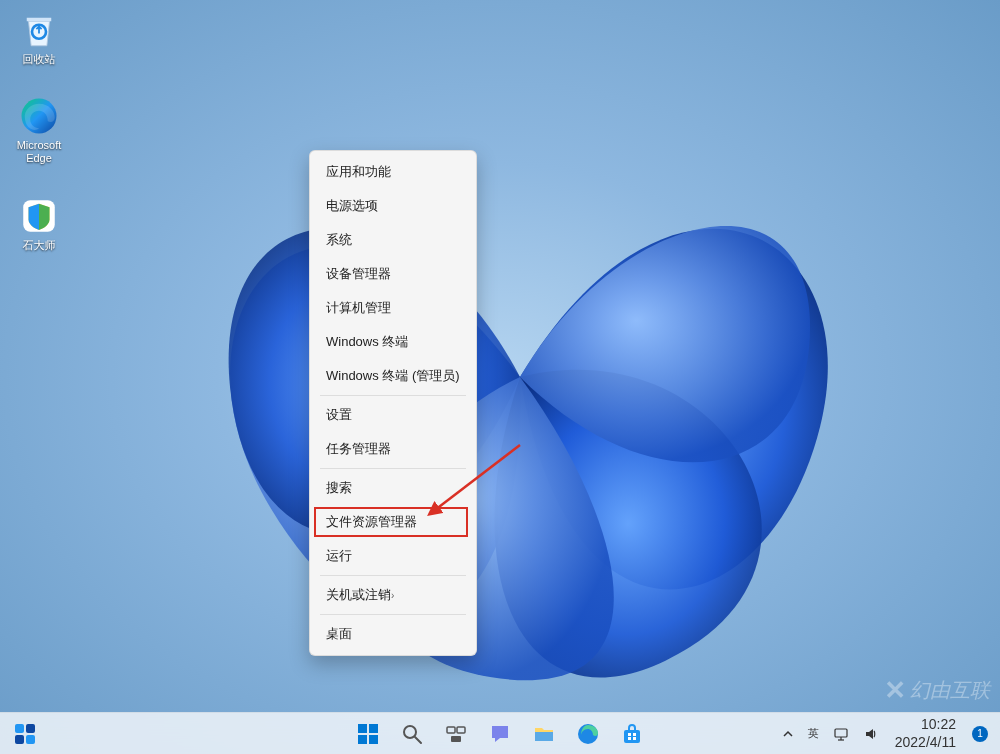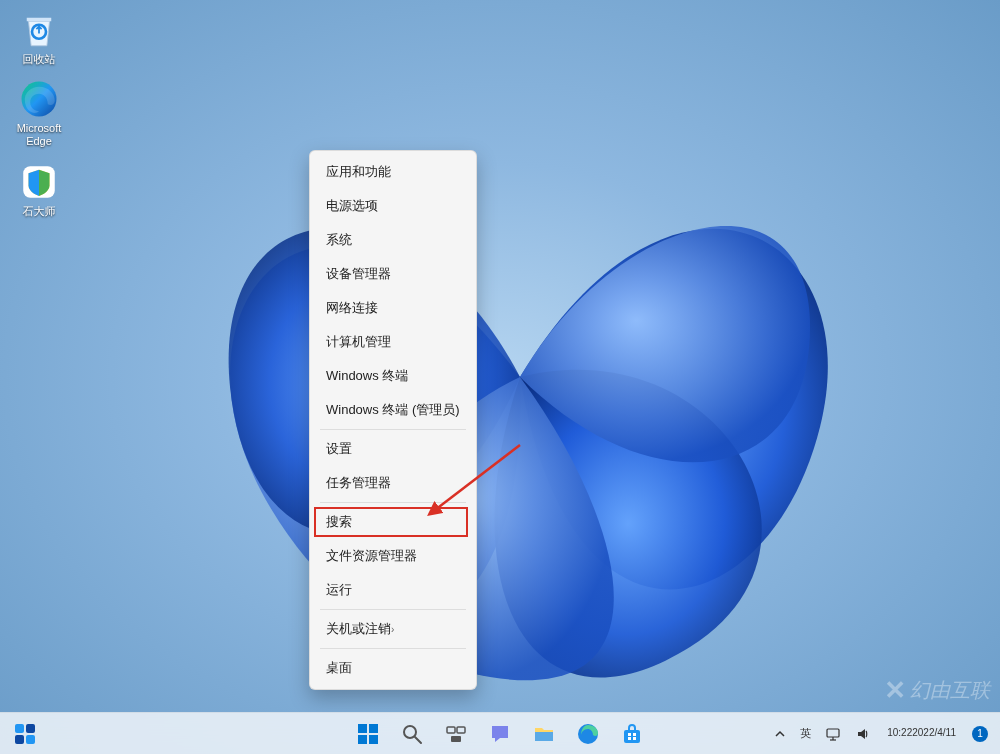--- a/index.html
+++ b/index.html
@@ -20,21 +20,21 @@
     pointer-events: none;
   }
   .bloom svg { width: 100%; height: 100%; }
   
   
   .desktop-icons {
     position: absolute;
     top: 5px; left: 5px;
     display: flex;
     flex-direction: column;
-    gap: 4px;
+    gap: 21px;
   }
   .desktop-icon {
     width: 68px;
     display: flex;
     flex-direction: column;
     align-items: center;
     cursor: pointer;
     padding: 4px 2px;
   }
   .desktop-icon .icon-box {
@@ -121,24 +121,24 @@
     right: 6px; top: 0; bottom: 0;
     display: flex; align-items: center; gap: 2px;
     font-size: 11px; color: #333;
   }
   .tray-item {
     padding: 0 6px; height: 100%;
     display: flex; align-items: center; justify-content: center;
     cursor: pointer;
   }
   .tray-clock {
-    display: flex; flex-direction: row;
+    display: flex; flex-direction: column;
     align-items: flex-end;
     padding: 0 8px; line-height: 1.25;
-    font-size: 10px;
+    font-size: 14px;
   }
   .notif-badge {
     width: 16px; height: 16px;
     border-radius: 50%;
     background: #0067c0;
     color: #fff; font-size: 10px;
     display: flex; align-items: center; justify-content: center;
     margin: 0 6px;
   }
   
@@ -236,23 +236,20 @@
     <div class="menu-item">
         <span>电源选项</span>
       </div>
     <div class="menu-item">
         <span>系统</span>
       </div>
     <div class="menu-item">
         <span>设备管理器</span>
       </div>
     <div class="menu-item">
-        <span>网络连接</span>
-      </div>
-    <div class="menu-item">
         <span>计算机管理</span>
       </div>
     <div class="menu-item">
         <span>Windows 终端</span>
       </div>
     <div class="menu-item">
         <span>Windows 终端 (管理员)</span>
       </div>
     <div class="menu-sep"></div>
     <div class="menu-item">

